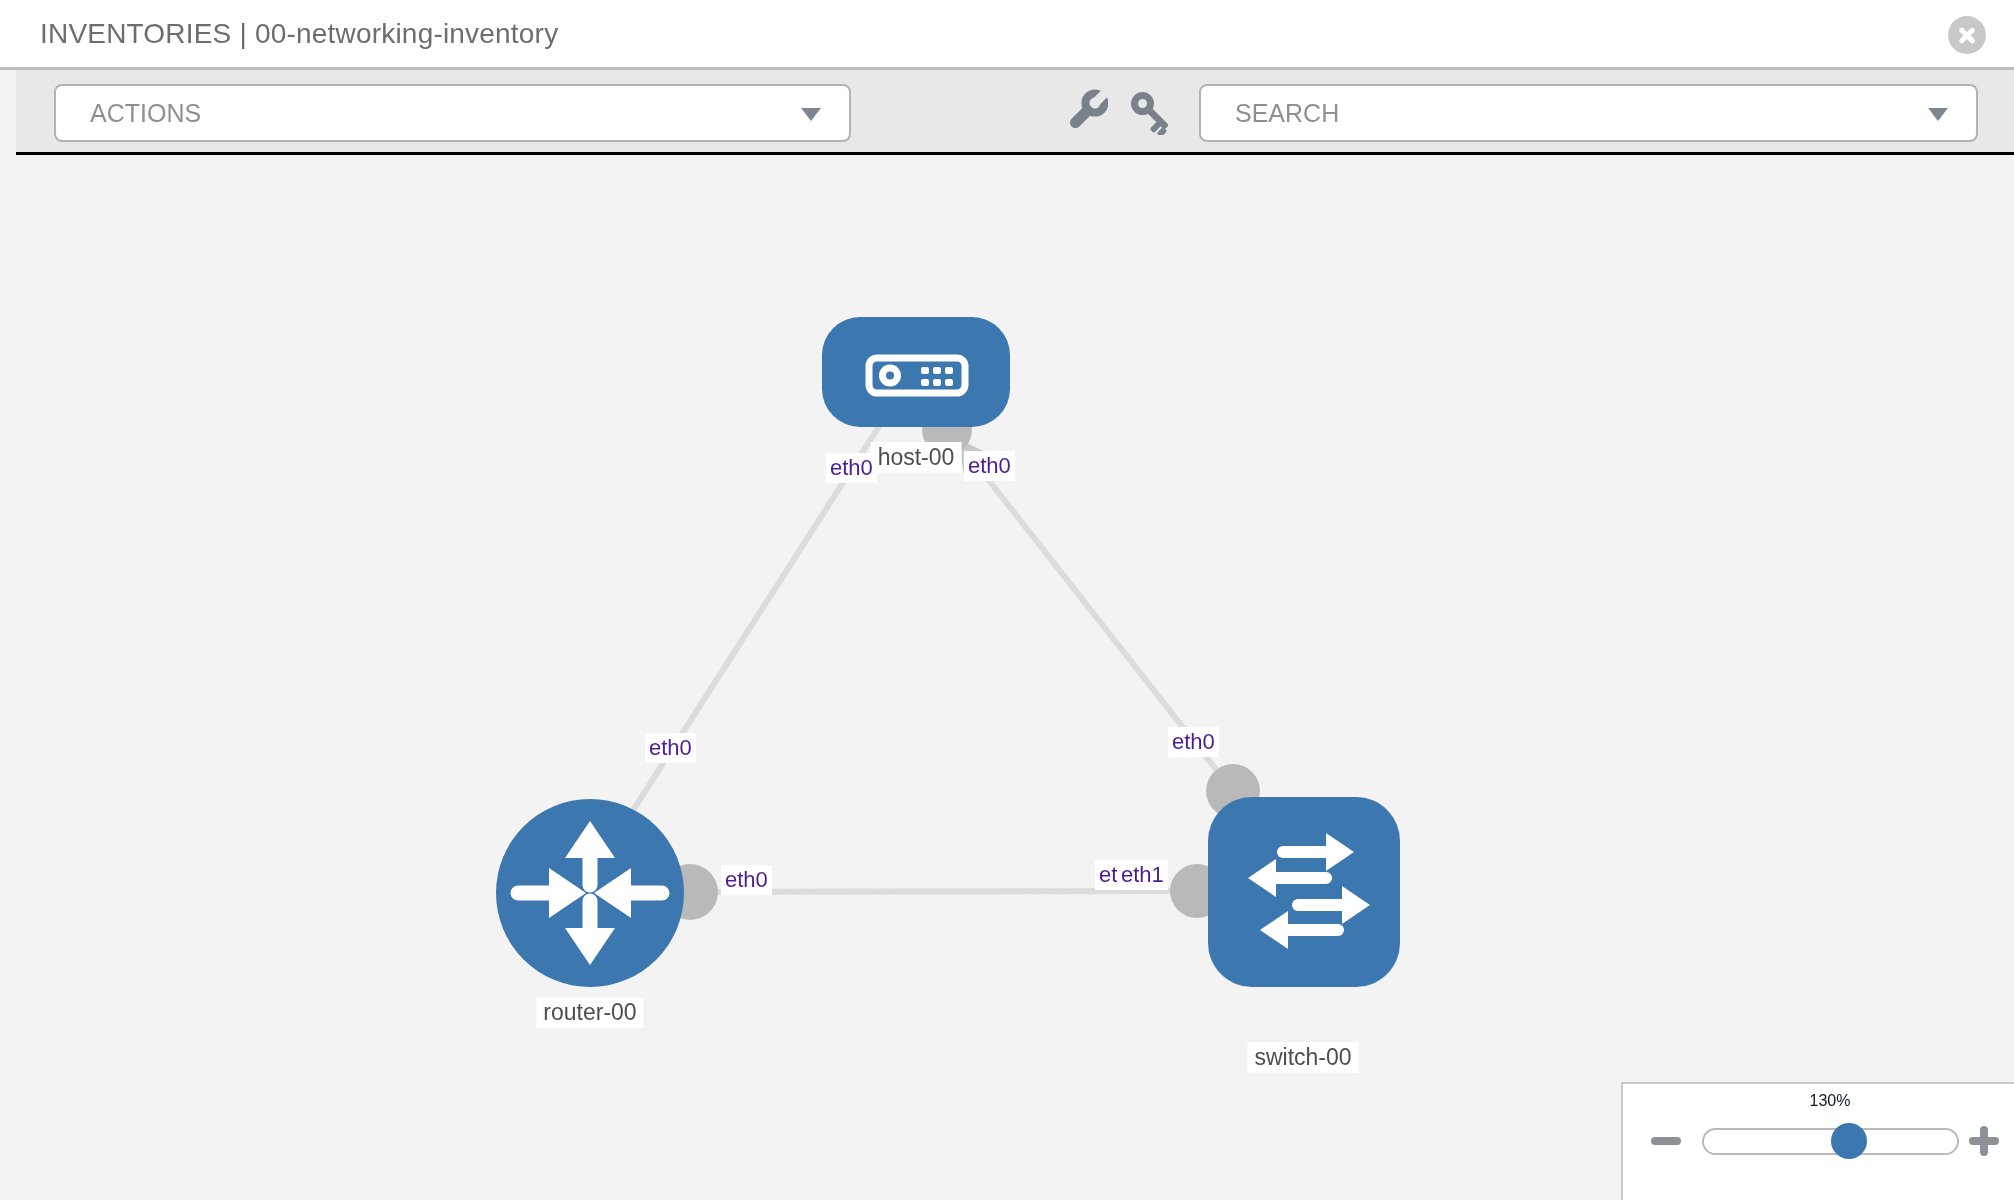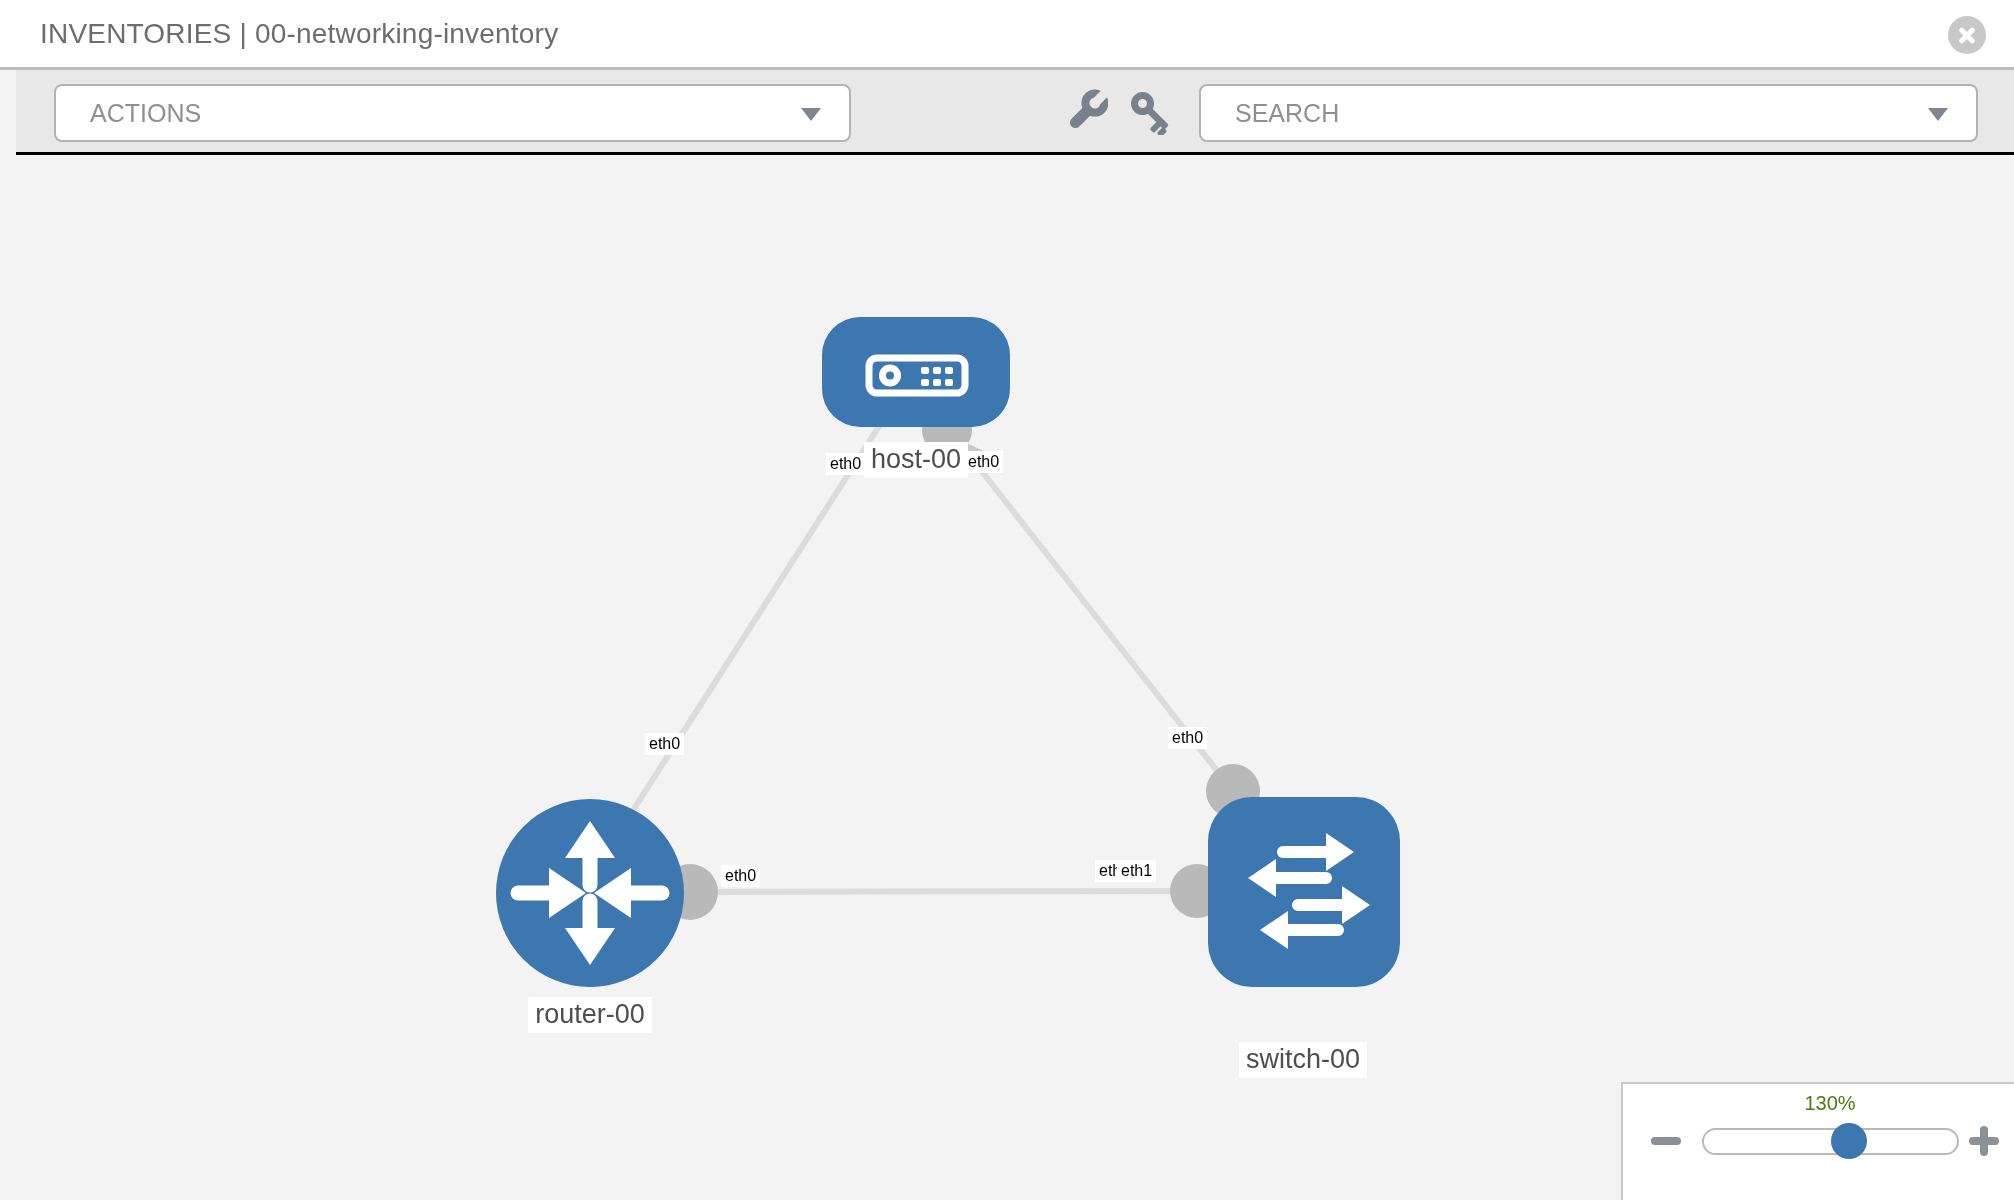--- a/index.html
+++ b/index.html
@@ -33,29 +33,29 @@
   .search-select  { left:1183px; width:779px;padding-left:11px; }
   .tool-icon { position:absolute; top:19px; cursor:pointer; }
   .tool-wrench { left:1046px; }
   .tool-key    { left:1112px; }
 
   
   .canvas { position:absolute; left:0; top:155px; width:2014px; height:1045px;
             background:#f3f3f3; }
   .net-svg { position:absolute; left:0; top:0; }
 
-  .lbl { position:absolute; background:#ffffff; color:#000000; font-size:16px;
+  .lbl { position:absolute; background:#ffffff; color:#4c1d95; font-size:22px;
          line-height:1.25; padding:1px 4px; white-space:nowrap; }
-  .lbl-node { font-size:27px; color:#4e4e4e; padding:1px 7px; transform:translateX(-50%); }
+  .lbl-node { font-size:23px; color:#4e4e4e; padding:1px 7px; transform:translateX(-50%); }
 
   
   .zoom-panel { position:absolute; right:0; bottom:0; width:393px; height:118px;
                 background:#ffffff; border-left:2px solid #c9c9c9; border-top:2px solid #c9c9c9; }
   .zoom-value { position:absolute; left:207px; top:8px; transform:translateX(-50%);
-                font-size:20px; color:#4d7c0f; }
+                font-size:16px; color:#0f172a; }
   .zoom-minus { position:absolute; left:28px; top:53px; width:30px; height:8px;
                 border-radius:4px; background:#8b9196; cursor:pointer; }
   .zoom-plus  { position:absolute; left:346px; top:42px; width:30px; height:30px; cursor:pointer; }
   .zoom-plus::before { content:""; position:absolute; left:0; top:11px; width:30px; height:8px;
                 border-radius:4px; background:#8b9196; }
   .zoom-plus::after  { content:""; position:absolute; left:11px; top:0; width:8px; height:30px;
                 border-radius:4px; background:#8b9196; }
   .zoom-track { position:absolute; left:79px; top:44px; width:257px; height:27px;
                 background:#ffffff; border:2px solid #b9b9b9; border-radius:14px; cursor:pointer; }
   .zoom-thumb { position:absolute; left:127px; top:-7px; width:36px; height:36px;

